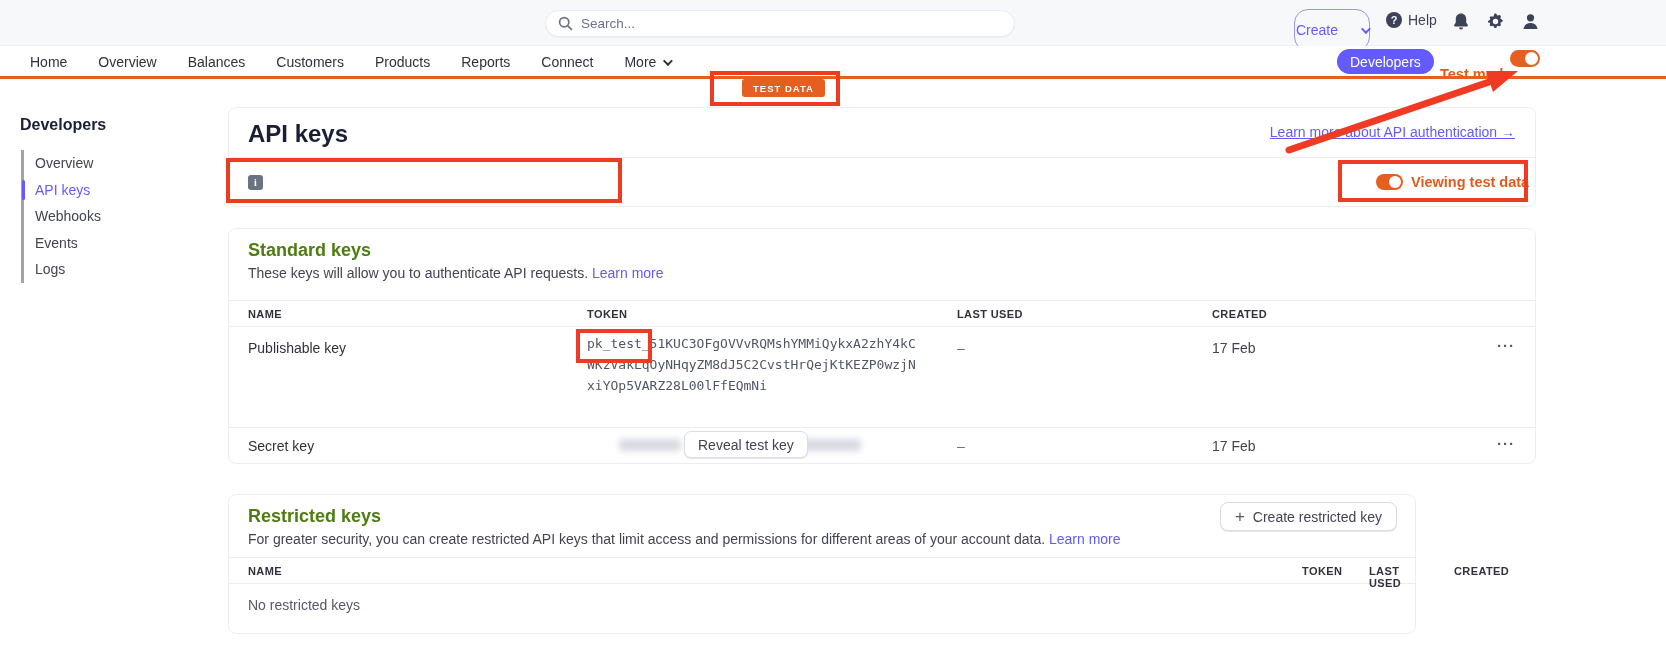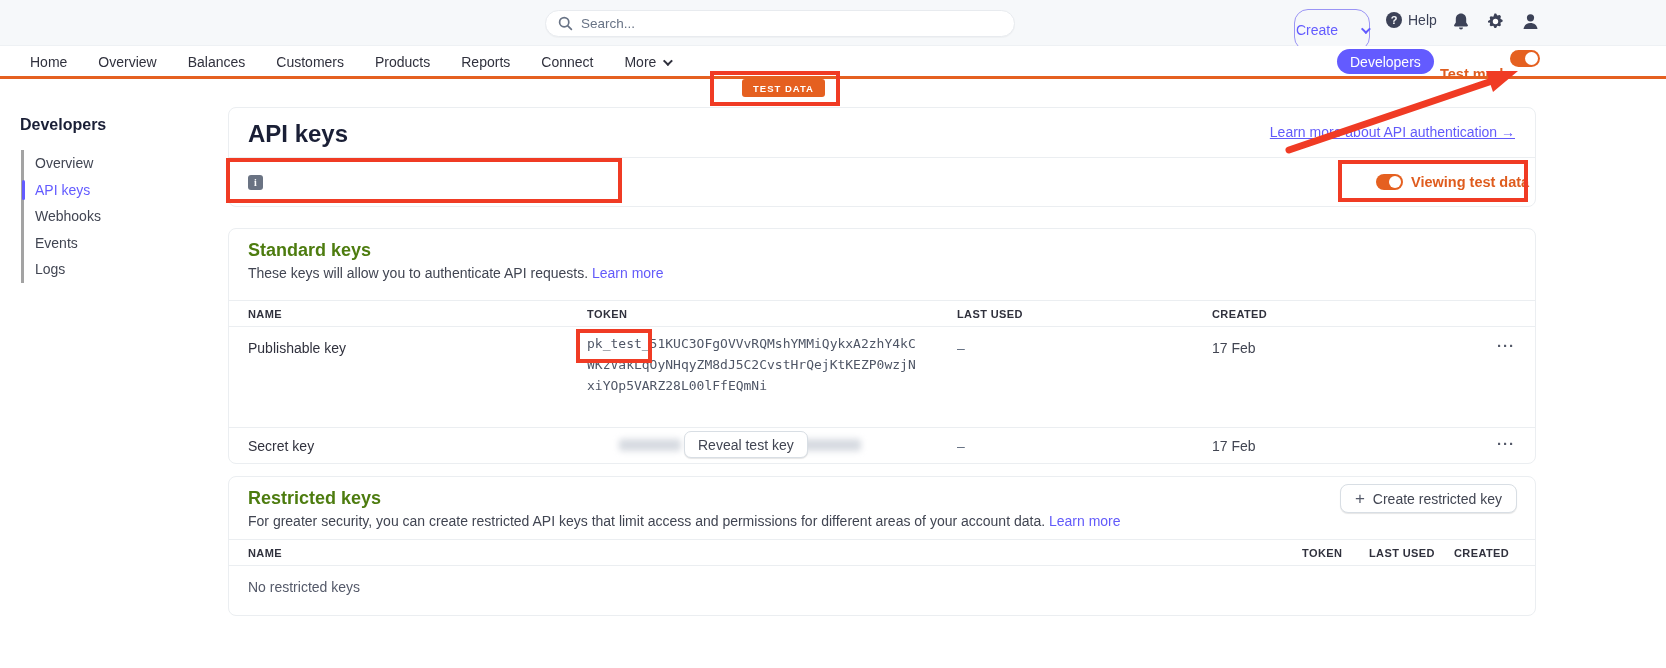--- a/index.html
+++ b/index.html
@@ -66,21 +66,21 @@
   .col-name { left:19px; } .col-token { left:358px; } .col-last { left:728px; } .col-created { left:983px; }
   .cell-name { position:absolute; left:19px; font-size:14px; color:#30313d; }
   .cell-dash { position:absolute; left:728px; font-size:14px; color:#687385; }
   .cell-created { position:absolute; left:983px; font-size:14px; color:#414552; }
   .overflow-btn { position:absolute; left:1262px; width:30px; text-align:center; font-size:15px; font-weight:700; color:#545969; letter-spacing:1px; cursor:pointer; }
   .token { position:absolute; left:358px; top:104px; font-family:"DejaVu Sans Mono", monospace; font-size:13px; line-height:21px; color:#4f5666; }
   .row-divider { position:absolute; left:0; top:198px; width:100%; height:1px; background:#ebeef1; }
   .blur-blob { position:absolute; top:210px; height:12px; background:#b6bdc9; opacity:0.55; border-radius:3px; filter:blur(3px); }
   .reveal-btn { position:absolute; left:455px; top:202px; height:27px; padding:0 13px; background:#fff; border:1px solid #d8dee4; border-radius:7px; box-shadow:0 1px 1px rgba(0,0,0,0.1); font-size:14px; font-weight:500; color:#414552; display:flex; align-items:center; cursor:pointer; font-family:"Liberation Sans", sans-serif; }
 
-  .card-restricted { left:228px; top:476px; width:1308px; height:140px; }
+  .card-restricted { left:228px; top:494px; width:1188px; height:140px; }
   .create-restricted { position:absolute; right:18px; top:7px; height:29px; padding:0 14px; background:#fff; border:1px solid #d8dee4; border-radius:8px; box-shadow:0 1px 1px rgba(0,0,0,0.1); font-size:14px; font-weight:500; color:#414552; display:flex; align-items:center; gap:8px; cursor:pointer; }
   .plus-glyph { font-size:17px; font-weight:400; color:#545969; line-height:1; }
   .thead-r { position:absolute; left:0; top:62px; width:100%; height:27px; border-top:1px solid #ebeef1; border-bottom:1px solid #ebeef1; }
   .r-token { left:1073px; } .r-last { left:1140px; } .r-created { left:1225px; }
   .empty-row { position:absolute; left:19px; top:102px; font-size:14px; color:#545969; }
 
   
   .ann-box { position:absolute; border:4px solid #f03b24; pointer-events:none; }
   .ann-arrow { position:absolute; left:0; top:0; width:1666px; height:668px; pointer-events:none; }
 

